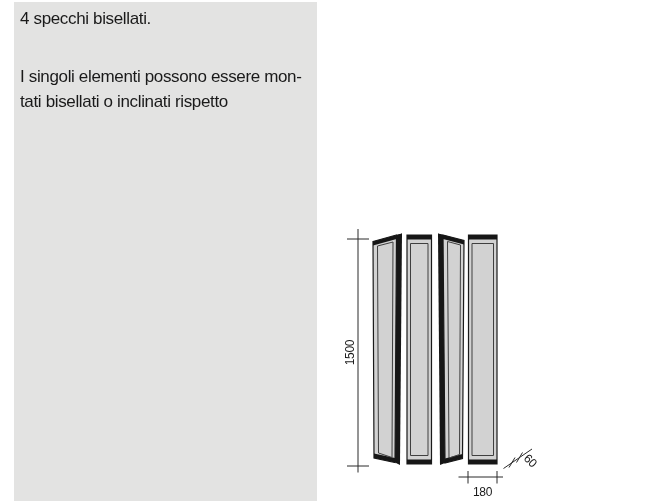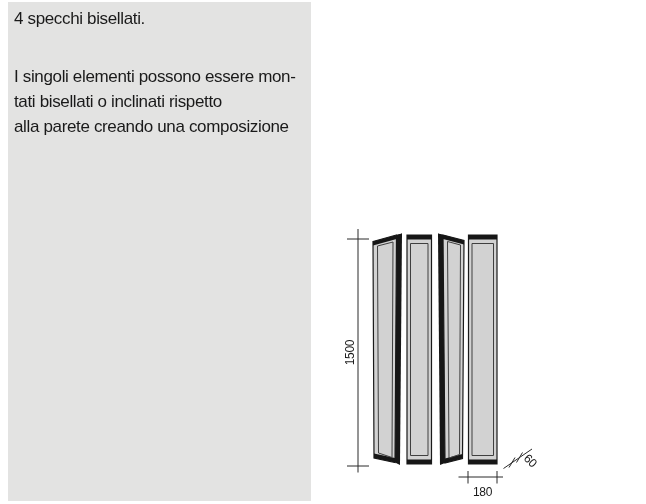--- a/index.html
+++ b/index.html
@@ -6,21 +6,21 @@
   body {
     width:646px; height:504px;
     background:#ffffff;
     position:relative;
     overflow:hidden;
     font-family:"Liberation Sans", sans-serif;
     color:#1a1a1a;
   }
   .left-panel {
     position:absolute;
-    left:8px; top:2px;
+    left:14px; top:2px;
     width:303px; height:499px;
     background:#e3e3e2;
     box-sizing:border-box;
     padding:4px 6px 0 6px;
   }
   .desc-title {
     margin:0;
     font-size:17px;
     line-height:25px;
     letter-spacing:-0.35px;
@@ -45,21 +45,20 @@
   }
 </style>
 </head>
 <body>
 
 <div class="left-panel">
   <p class="desc-title">4 specchi bisellati.</p>
   <div class="desc-body">
     <div class="desc-line">I singoli elementi possono essere mon-</div>
     <div class="desc-line">tati bisellati o inclinati rispetto</div>
-    <div class="desc-line">alla parete creando una composizione</div>
   </div>
 </div>
 
 <svg class="drawing" width="646" height="504" viewBox="0 0 646 504">
 
   <g>
     <path class="dim" d="M358,229 L358,472.5"></path>
     <path class="dim" d="M347,239 L369,239"></path>
     <path class="dim" d="M347,466 L369,466"></path>
     <text class="dim-label" x="353.5" y="352.5" text-anchor="middle" transform="rotate(-90 353.5 352.5)">1500</text>

